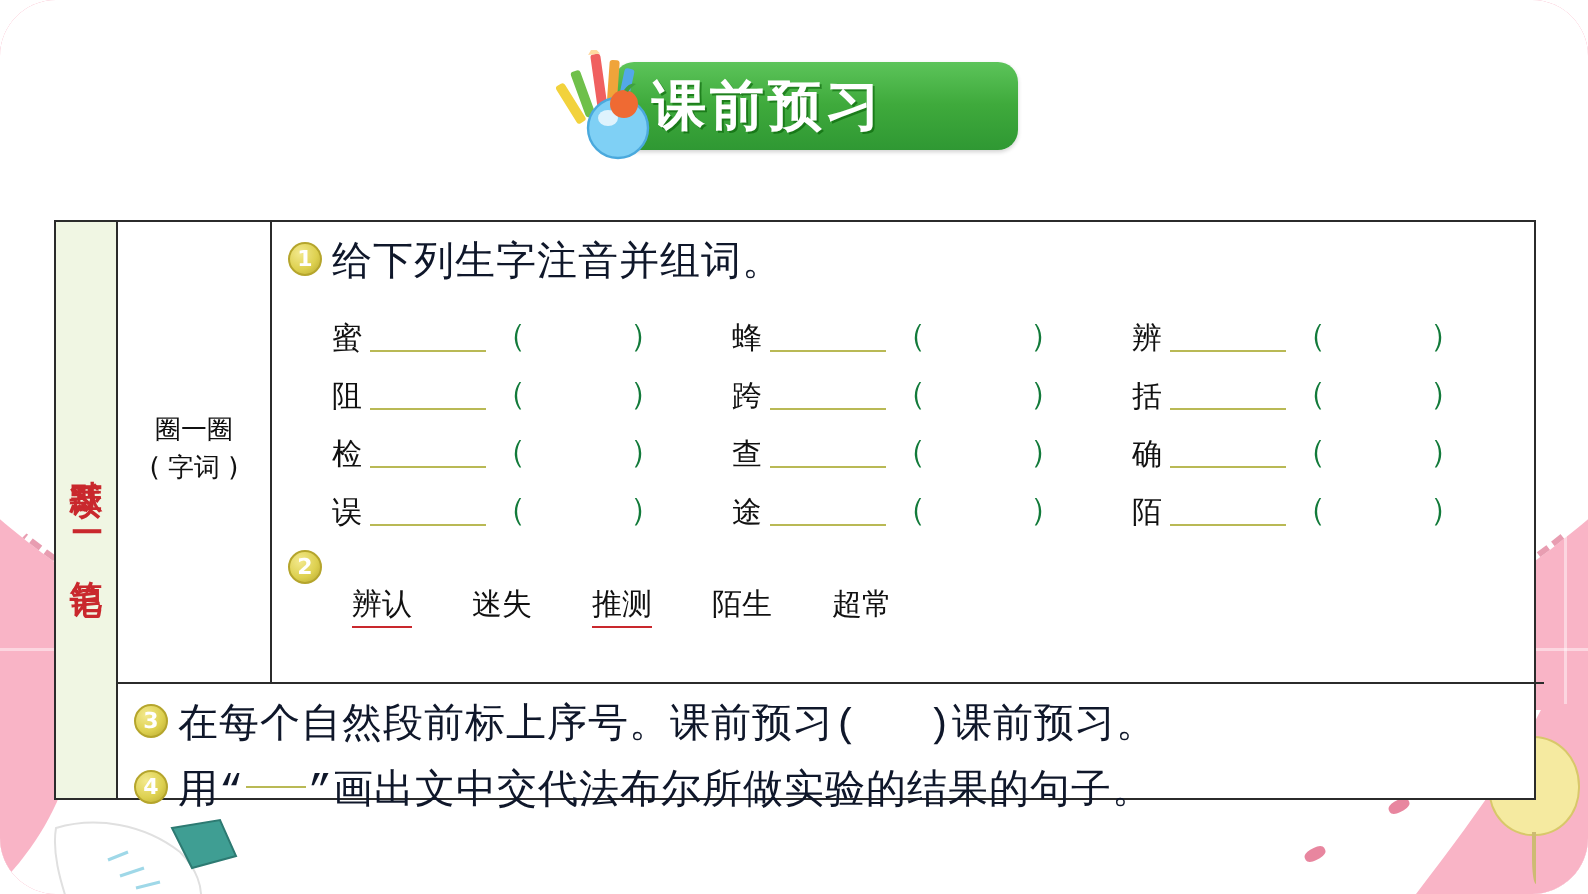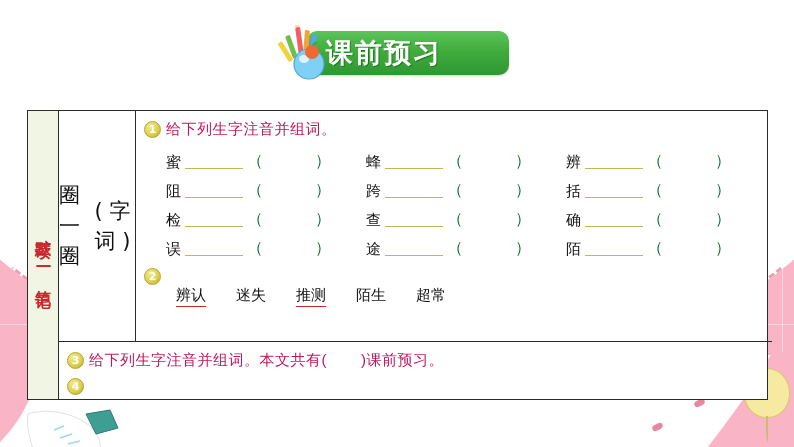--- a/index.html
+++ b/index.html
@@ -4,20 +4,21 @@
 <style>
   html,body{margin:0;padding:0;}
   body{
     width:794px;height:447px;overflow:hidden;
     font-family:"Liberation Serif","DejaVu Serif",serif;
     background:#ffffff;
   }
   #slide{
     position:relative;width:794px;height:447px;overflow:hidden;
     background:#f8b9c8;
+    border-radius:28px;
   }
 
   
   .bg-pink{
     position:absolute;inset:0;
     background:#f9b4c6;
   }
   .bg-grid{
     position:absolute;inset:0;
     background-image:
@@ -109,41 +110,41 @@
     font-family:"DejaVu Sans","Liberation Sans",sans-serif;
     line-height:1;
   }
   .col-rest{flex:1;display:flex;flex-direction:column;}
   .trow{display:flex;flex:0 0 auto;}
   .trow.r1{height:230px;}
   .trow.r2{height:58px;border-top:1.6px solid #2b2b2b;flex:1;}
   .cell-label{
     width:76px;flex:0 0 76px;
     border-right:1.6px solid #2b2b2b;
-    display:flex;flex-direction:row;align-items:center;justify-content:center;
-    font-size:21px;color:#111;line-height:1.45;
+    display:flex;flex-direction:column;align-items:center;justify-content:center;
+    font-size:13px;color:#111;line-height:1.45;
     font-family:"DejaVu Sans","Liberation Sans",sans-serif;
   }
   .cell-body{flex:1;padding:4px 6px 2px 8px;}
 
   
   .item{display:flex;align-items:flex-start;margin:3px 0 0 0;}
   .num{
     flex:0 0 auto;width:17px;height:17px;border-radius:50%;
     background:radial-gradient(circle at 34% 30%,#f3e98e 0%,#ddd04f 58%,#b6a72e 100%);
     border:1px solid #b5a52c;
     color:#ffffff;font-size:11px;font-weight:bold;
     display:flex;align-items:center;justify-content:center;
     margin-top:3px;margin-right:5px;
     font-family:"DejaVu Sans","Liberation Sans",sans-serif;
     box-sizing:border-box;
   }
   .itext{
-    font-size:15px;color:#be185d;line-height:1.5;
-    font-family:Liberation Sans, sans-serif;
+    font-size:20px;color:#0f172a;line-height:1.5;
+    font-family:Liberation Mono, monospace;
     letter-spacing:.5px;
   }
 
   .char-grid{margin:2px 0 0 22px;}
   .char-row{display:flex;align-items:flex-end;height:29px;}
   .char-cell{display:flex;align-items:flex-end;width:200px;}
   .hanzi{
     font-size:15px;color:#111;
     font-family:"DejaVu Sans","Liberation Sans",sans-serif;
     min-width:17px;
@@ -365,25 +366,26 @@
           </div>
 
         </div>
       </div>
 
       <div class="trow r2">
         <div class="cell-body">
 
           <div class="item">
             <span class="num">3</span>
-            <span class="itext"><span>给下列生字注音并组词。本文共有(</span><span class="inline-gap"></span><span>)课前预习。</span></span>
+            <span class="itext"><span>在每个自然段前标上序号。课前预习(</span><span class="inline-gap"></span><span>)课前预习。</span></span>
           </div>
 
           <div class="item">
             <span class="num">4</span>
+            <span class="itext"><span>用“</span><span class="quote-line"></span><span>”画出文中交代法布尔所做实验的结果的句子。</span></span>
           </div>
 
         </div>
       </div>
 
     </div>
   </div>
 
 </div>
 

